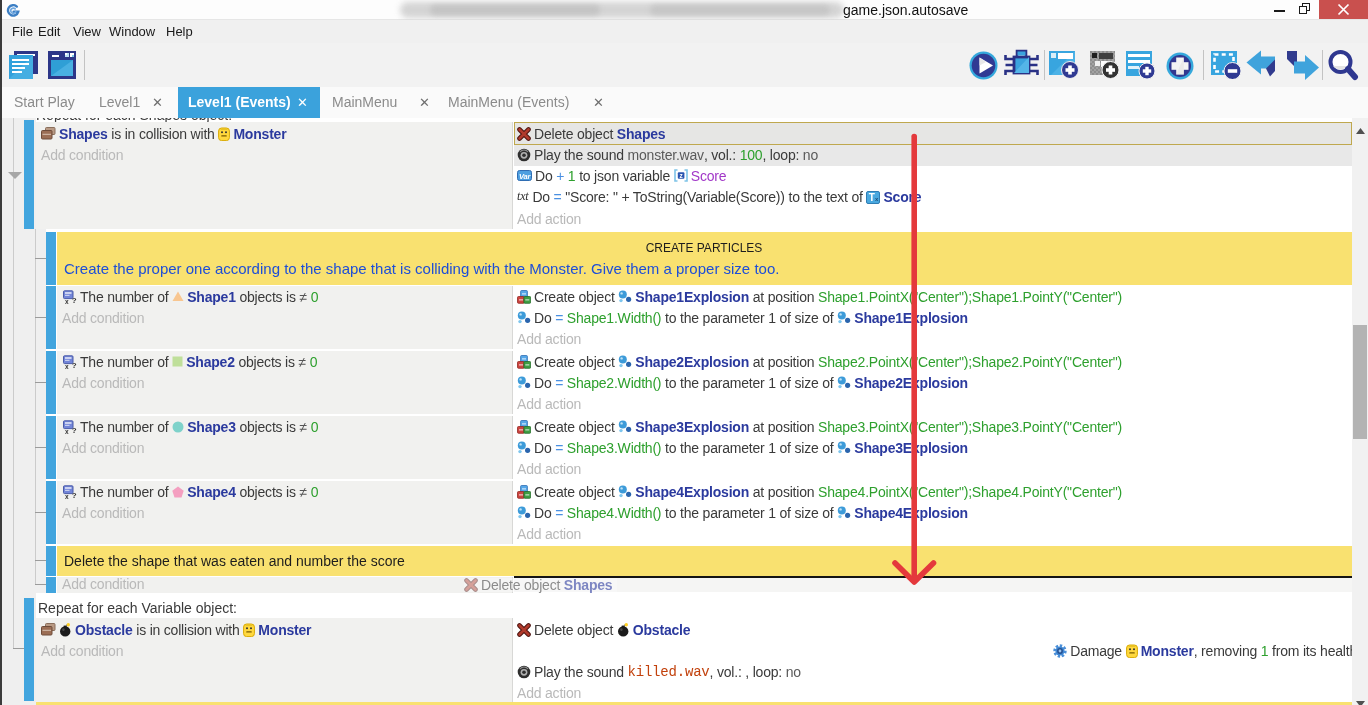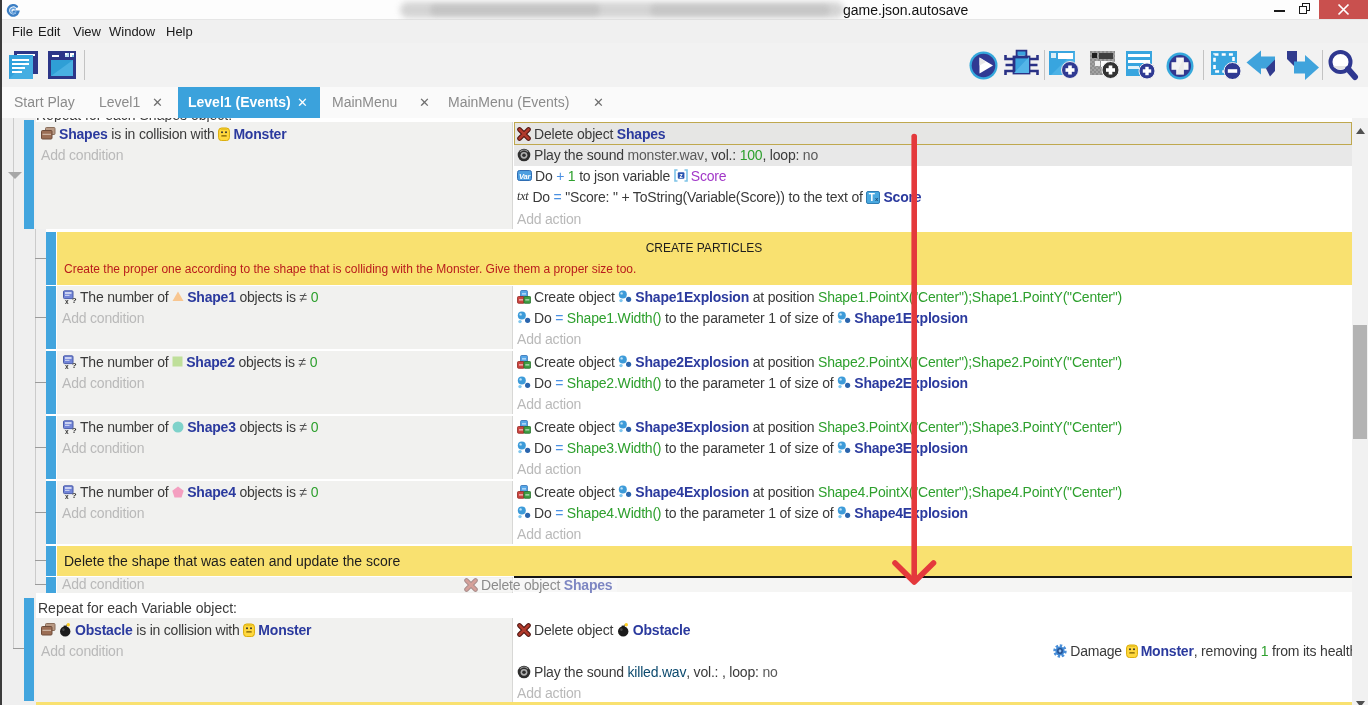--- a/index.html
+++ b/index.html
@@ -192,21 +192,21 @@
     </svg><span style="color:#a238c8;white-space:pre;">Score</span></div>
 <div class="a row" style="left:517px;top:186px;width:840px;height:22px;"><span style="flex:0 0 auto;margin-right:4px;font:italic 12px 'Liberation Serif',serif;color:#2f2f2f;transform:translateY(-1px)">txt</span><span style="color:#3a3a3a;white-space:pre;">Do </span><span style="color:#4a90e2;white-space:pre;">=</span><span style="color:#3a3a3a;white-space:pre;"> "Score: " + ToString(Variable(Score))</span><span style="color:#3a3a3a;white-space:pre;"> to the text of </span><svg width="14" height="13" style="flex:0 0 auto;margin-right:3px;" viewBox="0 0 14 13">
       <rect x="0.5" y="0.5" width="13" height="12" rx="1.5" fill="#49a8df" stroke="#2f7db3"></rect>
       <text x="5.6" y="10" font-size="10" fill="#fff" text-anchor="middle" font-family="Liberation Sans" font-weight="bold">T</text>
       <text x="10.6" y="10.4" font-size="6" fill="#1d4f79" text-anchor="middle" font-family="Liberation Sans" font-weight="bold">x</text>
     </svg><span style="color:#2b3a9e;white-space:pre;font-weight:bold;">Score</span></div>
 <div class="a row" style="left:517px;top:208px;width:840px;height:21px;"><span style="color:#b9b9b9;white-space:pre;">Add action</span></div>
 <div class="a " style="left:46px;top:232px;width:10px;height:53px;background:#42a5de;"></div>
 <div class="a " style="left:57px;top:232px;width:1295px;height:53px;background:#f9e170;"></div>
 <div class="a " style="left:64px;top:238px;width:1280px;height:20px;font-size:12px;line-height:20px;color:#1d1d1d;text-align:center;">CREATE PARTICLES</div>
-<div class="a " style="left:64px;top:259px;width:1280px;height:20px;font-size:12px;line-height:20px;color:#b91c1c;">Create the proper one according to the shape that is colliding with the Monster. Give them a proper size too.</div>
+<div class="a " style="left:64px;top:259px;width:1280px;height:20px;font-size:15px;line-height:20px;color:#1d4ed8;">Create the proper one according to the shape that is colliding with the Monster. Give them a proper size too.</div>
 <div class="a " style="left:46px;top:286px;width:10px;height:63px;background:#42a5de;"></div>
 <div class="a " style="left:57px;top:286px;width:456px;height:63px;background:#f1f1ef;border-right:1px solid #d8d8d6;"></div>
 <div class="a row" style="left:62px;top:286px;width:840px;height:21px;"><svg width="15" height="14" style="flex:0 0 auto;margin-right:3px;" viewBox="0 0 15 14">
       <rect x="1.5" y="0.8" width="9.5" height="7.8" rx="1" fill="#7386d8" stroke="#4a5ba8"></rect>
       <rect x="3" y="2.3" width="6.5" height="1.4" fill="#fff" opacity="0.9"></rect>
       <rect x="3" y="4.8" width="4.5" height="1.2" fill="#fff" opacity="0.6"></rect>
       <text x="4.6" y="13.6" font-size="6.5" fill="#333" text-anchor="middle" font-family="Liberation Sans" font-weight="bold">x</text>
       <text x="12.2" y="13" font-size="8" fill="#333" text-anchor="middle" font-family="Liberation Sans" font-weight="bold">?</text>
     </svg><span style="color:#3a3a3a;white-space:pre;">The number of </span><svg width="12" height="11" style="flex:0 0 auto;margin-right:3px;" viewBox="0 0 12 11">
       <polygon points="6,0.5 11.5,10 0.5,10" fill="#f8c690"></polygon>
@@ -335,21 +335,21 @@
       <circle cx="3" cy="10.6" r="1.7" fill="#7ec6ee"></circle>
     </svg><span style="color:#3a3a3a;white-space:pre;">Do </span><span style="color:#4a90e2;white-space:pre;">=</span><span style="color:#2ea02e;white-space:pre;"> Shape4.Width()</span><span style="color:#3a3a3a;white-space:pre;"> to the parameter 1 of size of </span><svg width="14" height="13" style="flex:0 0 auto;margin-right:3px;" viewBox="0 0 14 13">
       <circle cx="4.8" cy="4.6" r="4" fill="#3d9bd9"></circle>
       <circle cx="3.6" cy="3.4" r="1.2" fill="#bfe2f5"></circle>
       <circle cx="10.6" cy="9.3" r="2.6" fill="#2b66ae"></circle>
       <circle cx="3" cy="10.6" r="1.7" fill="#7ec6ee"></circle>
     </svg><span style="color:#2b3a9e;white-space:pre;font-weight:bold;">Shape4Explosion</span></div>
 <div class="a row" style="left:517px;top:523px;width:840px;height:21px;"><span style="color:#b9b9b9;white-space:pre;">Add action</span></div>
 <div class="a " style="left:46px;top:546px;width:10px;height:30px;background:#42a5de;"></div>
 <div class="a " style="left:57px;top:546px;width:1295px;height:30px;background:#f9e170;"></div>
-<div class="a " style="left:64px;top:546px;width:1280px;height:30px;font-size:14px;line-height:30px;color:#1d1d1d;">Delete the shape that was eaten and update the score</div>
+<div class="a " style="left:64px;top:546px;width:1280px;height:30px;font-size:14px;line-height:30px;color:#1d1d1d;">Delete the shape that was eaten and number the score</div>
 <div class="a " style="left:46px;top:577px;width:10px;height:16px;background:#42a5de;"></div>
 <div class="a " style="left:57px;top:577px;width:456px;height:16px;background:#f1f1ef;border-right:1px solid #d8d8d6;"></div>
 <div class="a row" style="left:62px;top:575px;width:840px;height:18px;"><span style="color:#b9b9b9;white-space:pre;">Add condition</span></div>
 <div class="a row" style="left:517px;top:575px;width:840px;height:18px;"><span style="color:#9a9a9a;white-space:pre;">Add action</span></div>
 <div class="a " style="left:514px;top:578px;width:838px;height:14px;background:#f5f5f4;"></div>
 <div class="a " style="left:514px;top:576px;width:838px;height:2px;background:#141414;"></div>
 <div class="a row" style="left:464px;top:578px;width:153px;height:14px;background:rgba(250,250,250,0.45);"><span style="opacity:0.45;display:inline-flex;"><svg width="14" height="14" style="flex:0 0 auto;margin-right:3px;" viewBox="0 0 14 14">
         <path d="M2.5 2.5 L11.5 11.5 M11.5 2.5 L2.5 11.5" stroke="#4d1410" stroke-width="4.6" stroke-linecap="round"></path>
         <path d="M2.5 2.5 L11.5 11.5 M11.5 2.5 L2.5 11.5" stroke="#b03a2c" stroke-width="2.6" stroke-linecap="round"></path>
       </svg></span><span style="color:rgba(75,75,75,0.62);white-space:pre;">Delete object </span><span style="color:rgba(43,58,158,0.6);font-weight:bold;">Shapes</span></div>
@@ -394,21 +394,21 @@
       <circle cx="4" cy="5.2" r="1" fill="#333"></circle>
       <circle cx="8" cy="5.2" r="1" fill="#333"></circle>
       <rect x="3.2" y="8.2" width="5.6" height="1.3" rx="0.6" fill="#7a5b00"></rect>
       <rect x="2.6" y="1.8" width="6.8" height="1" fill="#e5bd1d"></rect>
     </svg><span style="color:#2b3a9e;white-space:pre;font-weight:bold;">Monster</span><span style="color:#3a3a3a;white-space:pre;">, removing </span><span style="color:#2ea02e;white-space:pre;">1</span><span style="color:#3a3a3a;white-space:pre;"> from its health</span></div>
 <div class="a row" style="left:517px;top:661px;width:840px;height:21px;"><svg width="14" height="14" style="flex:0 0 auto;margin-right:3px;" viewBox="0 0 14 14">
       <circle cx="7" cy="7" r="6.3" fill="#2e2e2e"></circle>
       <circle cx="7" cy="7.3" r="3.4" fill="#b0b0b0"></circle>
       <circle cx="7" cy="7.3" r="1.8" fill="#2e2e2e"></circle>
       <path d="M3 4 A5 5 0 0 1 11 4" stroke="#8f8f8f" stroke-width="1.2" fill="none"></path>
-    </svg><span style="color:#3a3a3a;white-space:pre;">Play the sound </span><span style="color:#0c4a6e;white-space:pre;">killed.wav</span><span style="color:#3a3a3a;white-space:pre;">, vol.: , loop: </span><span style="color:#5a5a5a;white-space:pre;">no</span></div>
+    </svg><span style="color:#3a3a3a;white-space:pre;">Play the sound </span><span style="color:#c2410c;white-space:pre;font-family:Liberation Mono, monospace;">killed.wav</span><span style="color:#3a3a3a;white-space:pre;">, vol.: , loop: </span><span style="color:#5a5a5a;white-space:pre;">no</span></div>
 <div class="a row" style="left:517px;top:682px;width:840px;height:21px;"><span style="color:#b9b9b9;white-space:pre;">Add action</span></div>
 <div class="a " style="left:36px;top:702px;width:1316px;height:3px;background:#f9e170;"></div>
 <div class="a " style="left:0px;top:0px;width:2px;height:705px;background:#3b3b3b;"></div>
 <div class="a " style="left:1352px;top:118px;width:16px;height:587px;background:#f1f1f1;"></div>
 <div class="a " style="left:1356px;top:120px;width:9px;height:6px;"><svg width="9" height="6">
       <polygon points="4.5,0 9,6 0,6" fill="#505050"></polygon>
     </svg></div>
 <div class="a " style="left:1356px;top:693px;width:9px;height:6px;"><svg width="9" height="6">
       <polygon points="0,0 9,0 4.5,6" fill="#505050"></polygon>
     </svg></div>

